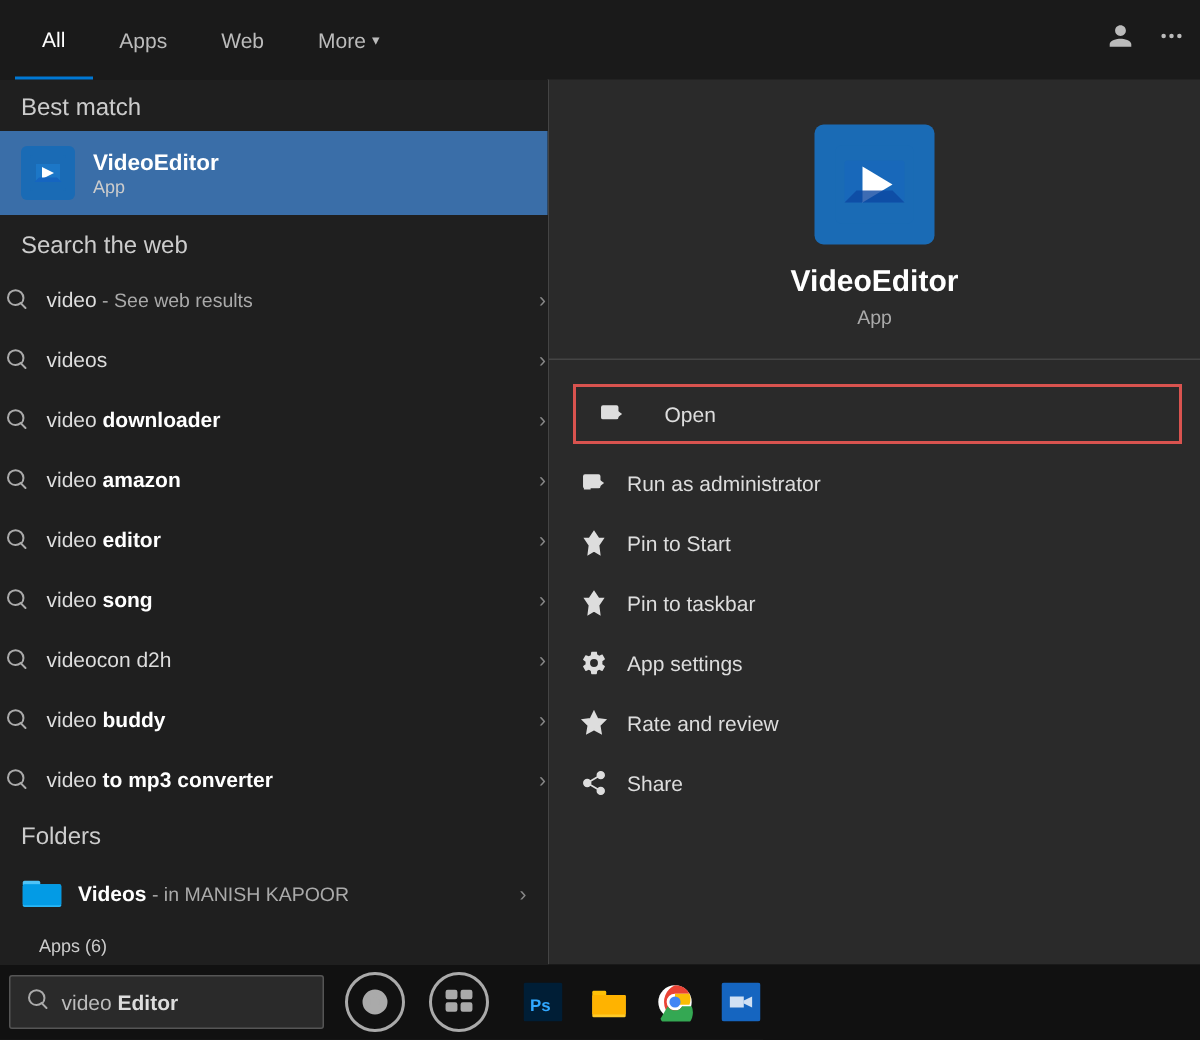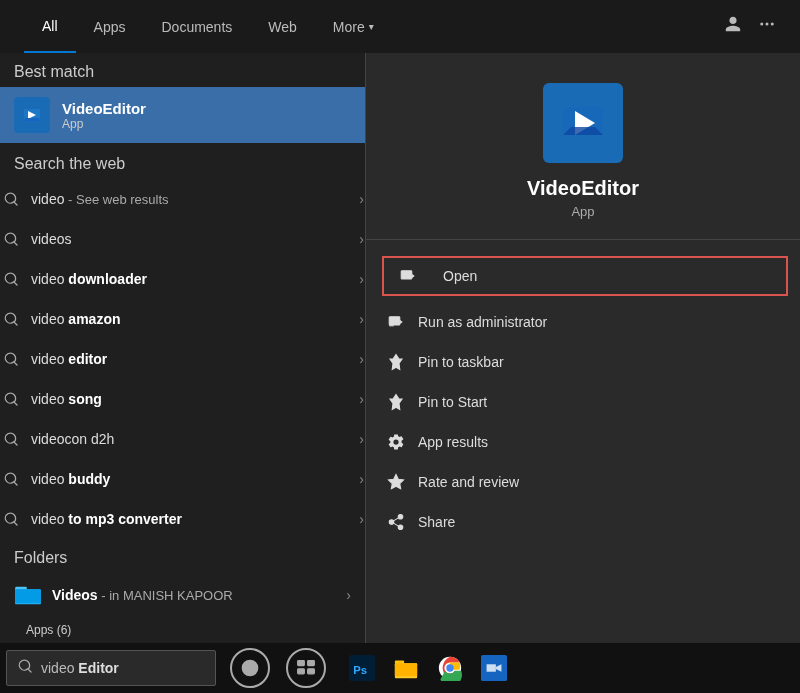--- a/index.html
+++ b/index.html
@@ -11,21 +11,21 @@
       overflow: hidden;
       color: #fff;
     }
 
     
     .top-nav {
       display: flex;
       align-items: center;
       background: #1a1a1a;
       height: 53px;
-      padding: 0 24px;
+      padding: 0 10px;
       border-bottom: none;
     }
     .nav-tab {
       color: #bbb;
       font-size: 14px;
       padding: 0 18px;
       height: 53px;
       display: flex;
       align-items: center;
       cursor: pointer;
@@ -298,21 +298,20 @@
       background: #444;
       height: 100%;
     }
   </style>
 </head>
 <body>
 
 <div class="top-nav">
   <div class="nav-tab active">All</div>
   <div class="nav-tab">Apps</div>
-  <div class="nav-tab">Documents</div>
   <div class="nav-tab">Web</div>
   <div class="nav-tab nav-more">
     <span>More</span>
     <span class="chevron">▾</span>
   </div>
   <div class="nav-right">
     <span class="nav-icon">
       <svg width="18" height="18" viewBox="0 0 24 24" fill="#bbb">
           <path d="M12 12c2.7 0 4.8-2.1 4.8-4.8S14.7 2.4 12 2.4 7.2 4.5 7.2 7.2 9.3 12 12 12zm0 2.4c-3.2 0-9.6 1.6-9.6 4.8v2.4h19.2v-2.4c0-3.2-6.4-4.8-9.6-4.8z"></path>
         </svg>
@@ -505,39 +504,39 @@
         </div>
         <span class="action-label">Run as administrator</span>
       </div>
 
       <div class="action-item">
         <div class="action-icon">
           <svg viewBox="0 0 24 24" fill="none" stroke="#ddd" stroke-width="1.5">
             <path d="M12 2L8 8H4l4 6-1 8 5-3 5 3-1-8 4-6h-4z"></path>
           </svg>
         </div>
-        <span class="action-label">Pin to taskbar</span>
+        <span class="action-label">Pin to Start</span>
       </div>
 
       <div class="action-item">
         <div class="action-icon">
           <svg viewBox="0 0 24 24" fill="none" stroke="#ddd" stroke-width="1.5">
             <path d="M12 2L8 8H4l4 6-1 8 5-3 5 3-1-8 4-6h-4z"></path>
           </svg>
         </div>
-        <span class="action-label">Pin to Start</span>
+        <span class="action-label">Pin to taskbar</span>
       </div>
 
       <div class="action-item">
         <div class="action-icon">
           <svg viewBox="0 0 24 24" fill="#ddd">
             <path d="M12 15.5A3.5 3.5 0 0 1 8.5 12 3.5 3.5 0 0 1 12 8.5a3.5 3.5 0 0 1 3.5 3.5 3.5 3.5 0 0 1-3.5 3.5m7.43-2.92c.04-.34.07-.69.07-1.08s-.03-.74-.07-1.08l2.11-1.63c.19-.15.24-.42.12-.64l-2-3.46c-.12-.22-.39-.3-.61-.22l-2.49 1c-.52-.4-1.08-.73-1.69-.98l-.38-2.65C14.46 2.18 14.25 2 14 2h-4c-.25 0-.46.18-.49.42l-.38 2.65c-.61.25-1.17.59-1.69.98l-2.49-1c-.23-.09-.49 0-.61.22l-2 3.46c-.13.22-.07.49.12.64L4.57 10.92c-.04.34-.07.67-.07 1.08s.03.74.07 1.08l-2.11 1.63c-.19.15-.24.42-.12.64l2 3.46c.12.22.39.3.61.22l2.49-1c.52.4 1.08.73 1.69.98l.38 2.65c.03.24.24.42.49.42h4c.25 0 .46-.18.49-.42l.38-2.65c.61-.25 1.17-.58 1.69-.98l2.49 1c.23.09.49 0 .61-.22l2-3.46c.12-.22.07-.49-.12-.64l-2.11-1.63z"></path>
           </svg>
         </div>
-        <span class="action-label">App results</span>
+        <span class="action-label">App settings</span>
       </div>
 
       <div class="action-item">
         <div class="action-icon">
           <svg viewBox="0 0 24 24" fill="none" stroke="#ddd" stroke-width="1.5">
             <polygon points="12,2 15.09,8.26 22,9.27 17,14.14 18.18,21.02 12,17.77 5.82,21.02 7,14.14 2,9.27 8.91,8.26"></polygon>
           </svg>
         </div>
         <span class="action-label">Rate and review</span>
       </div>

